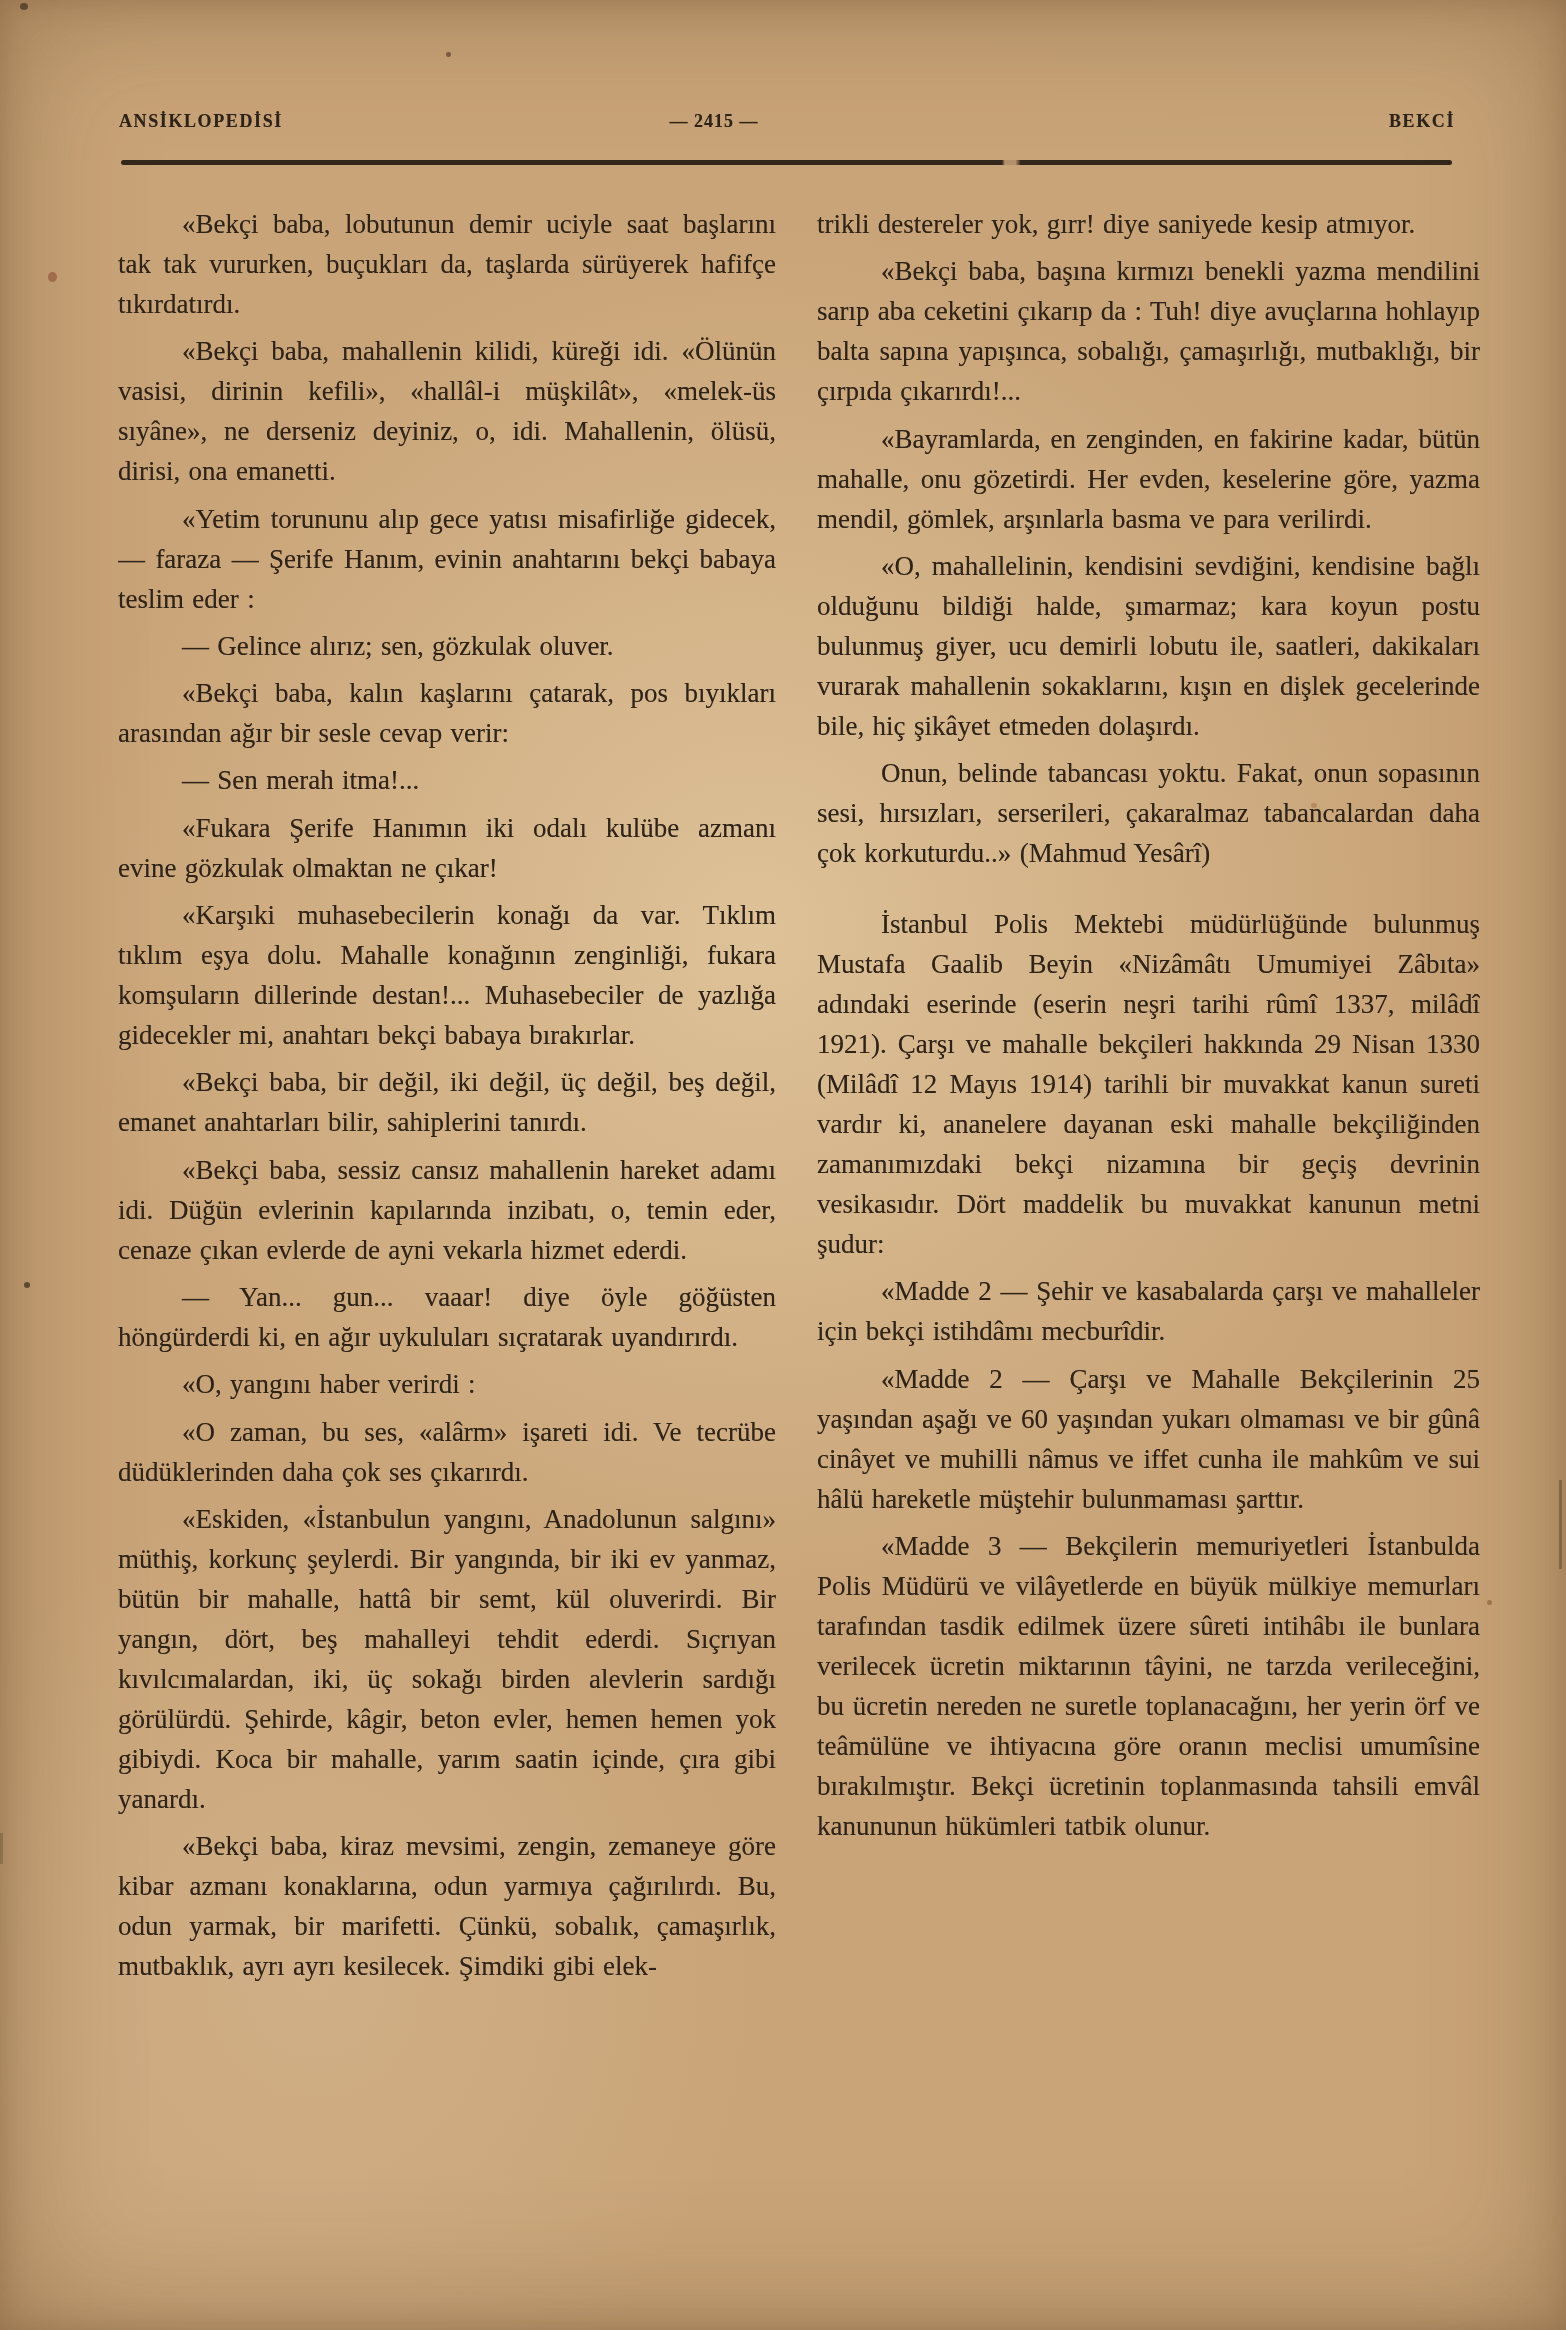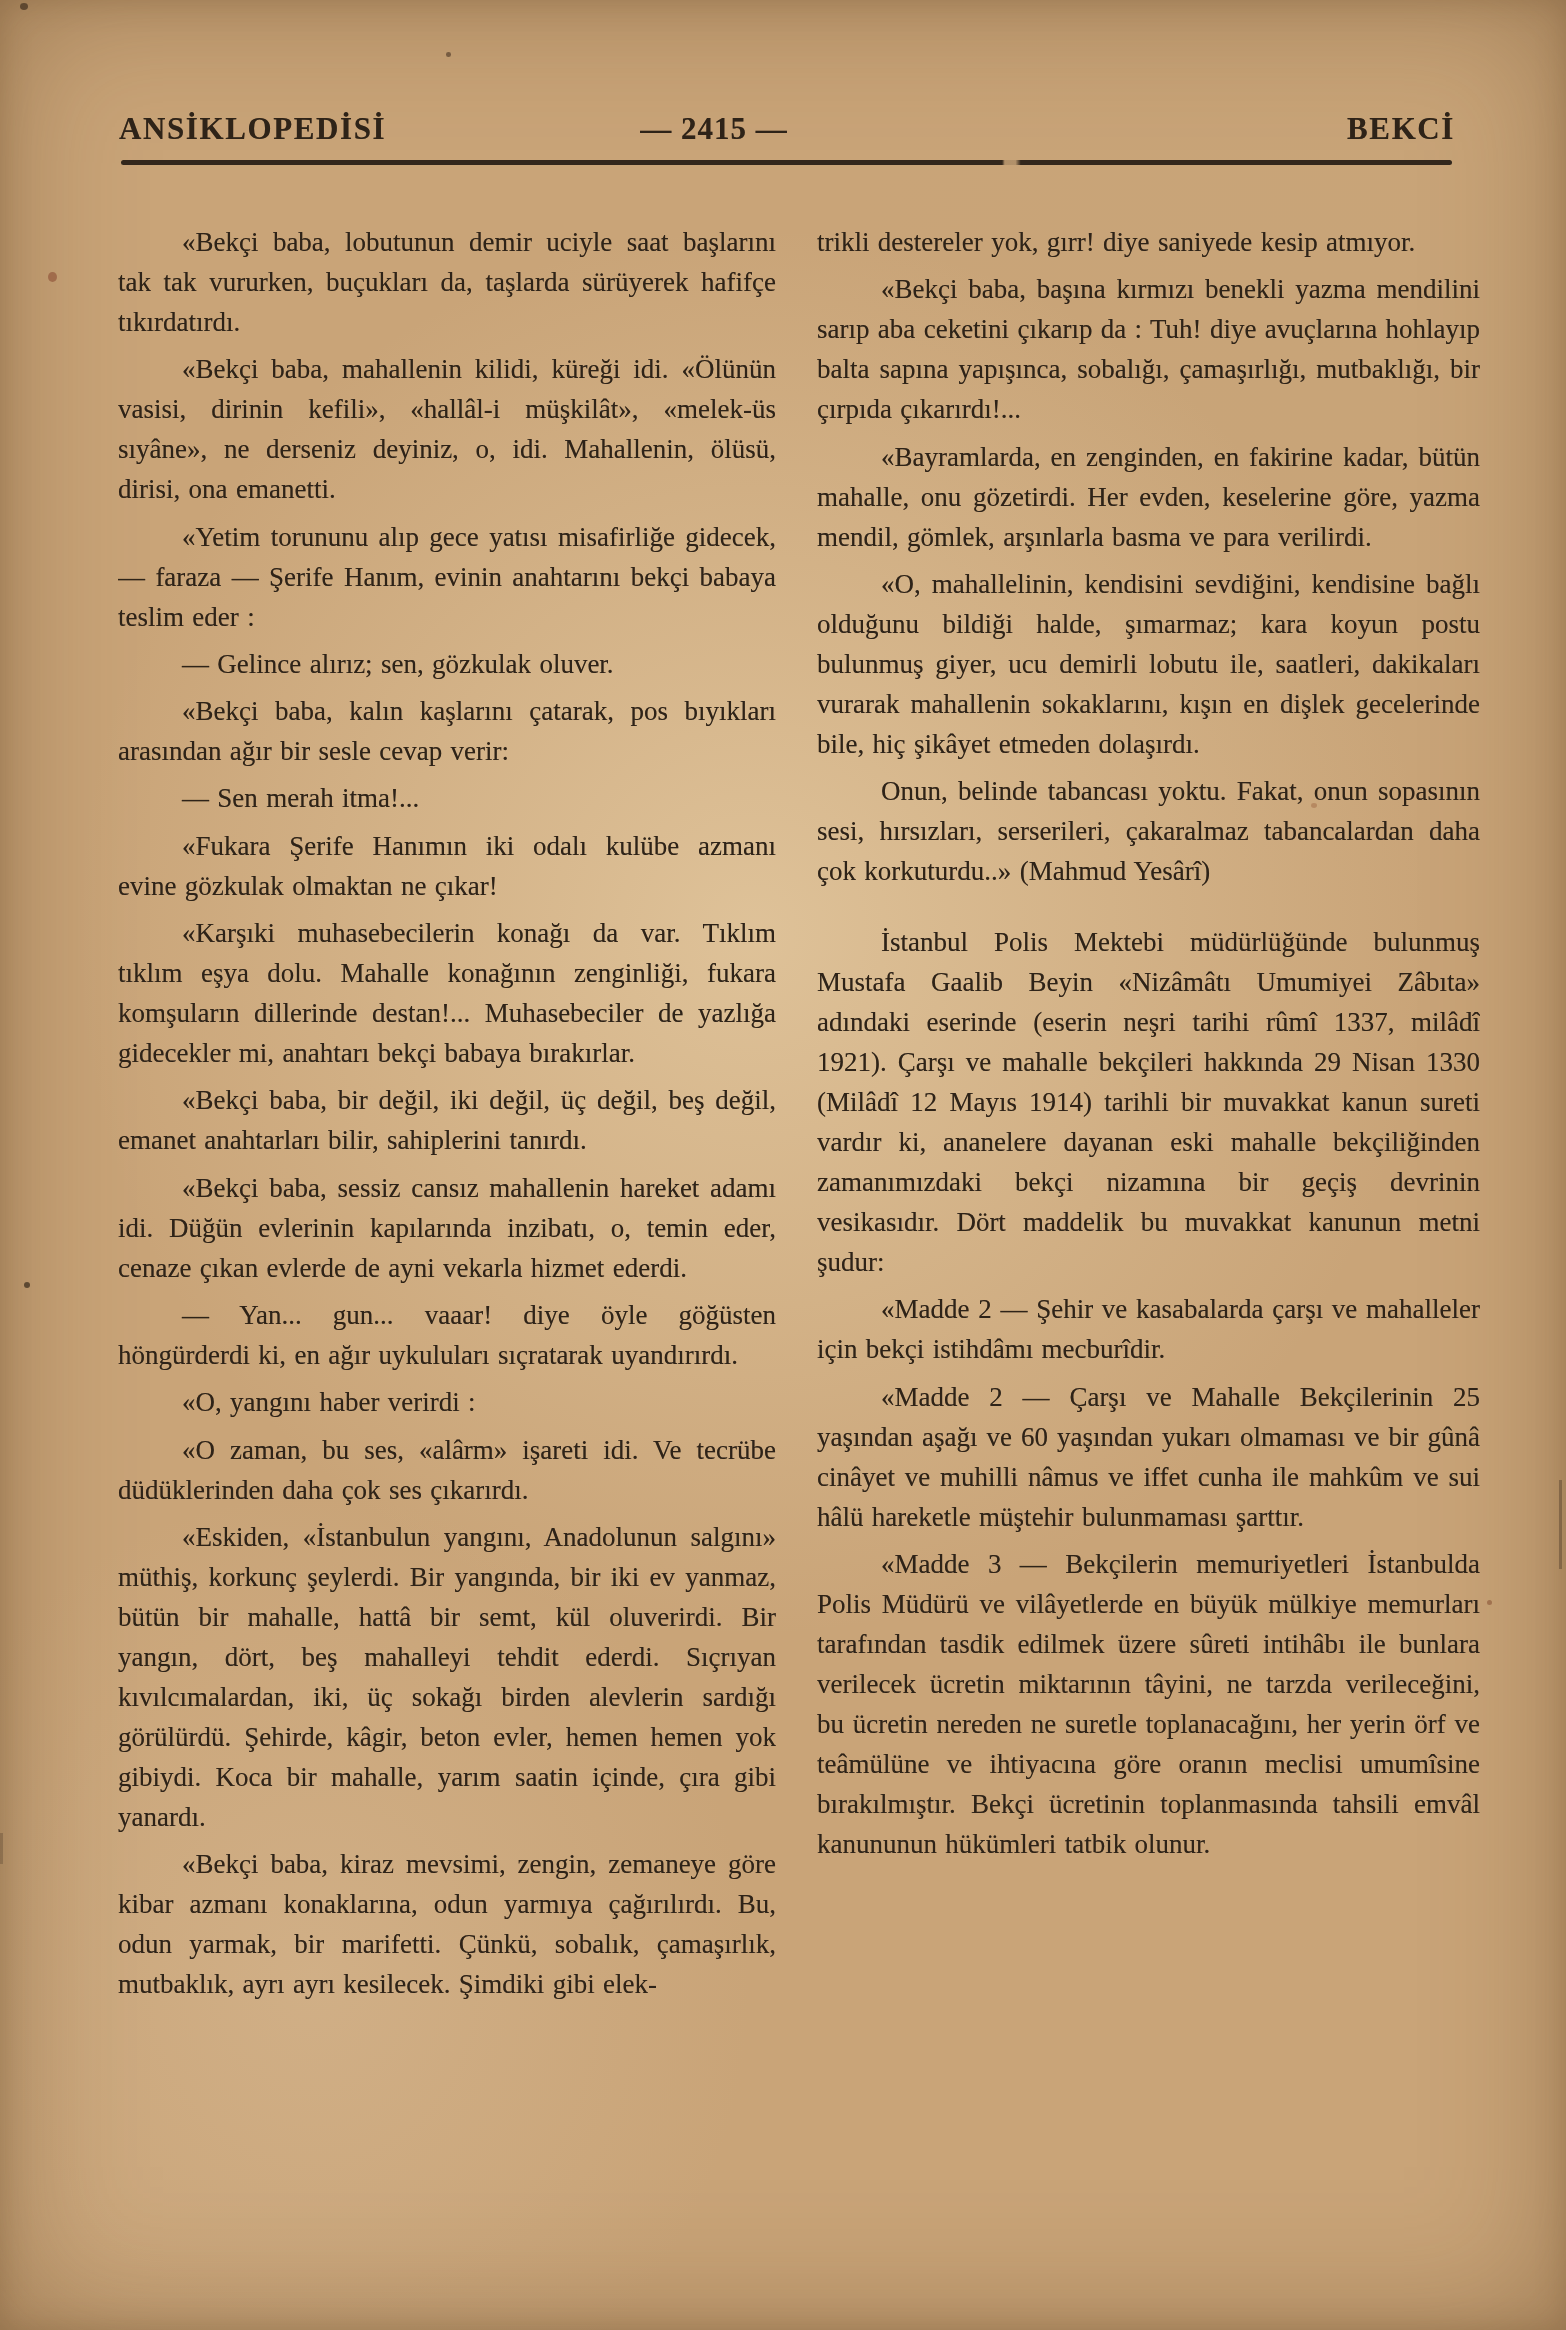--- a/index.html
+++ b/index.html
@@ -12,39 +12,38 @@
       radial-gradient(45% 35% at 85% 15%, rgba(199,164,120,.55) 0%, rgba(199,164,120,0) 70%),
       #c9a478;
     box-shadow: inset 0 0 136px rgba(92,62,32,.42), inset 0 0 31px rgba(92,62,32,.25);
     overflow:hidden;
     font-family:"Liberation Serif","DejaVu Serif",serif;
     color:#2e2318;
   }
   .header{
     position:absolute;left:119px;right:112px;top:111px;
     display:grid;grid-template-columns:1fr auto 1fr;align-items:baseline;
-    font-size:31px;font-weight:700;letter-spacing:1.6px;
+    font-size:18px;font-weight:700;letter-spacing:1.6px;
     text-shadow:0 0 0.5px rgba(46,35,25,.45);
   }
   .header .h-left{justify-self:start;}
   .header .h-center{justify-self:center;letter-spacing:1px;transform:translateX(-73px);}
   .header .h-right{justify-self:end;}
   .rule{
     position:absolute;left:121px;top:160px;width:1331px;height:4.7px;
     background:linear-gradient(to right,#33271c 0%,#33271c 66.2%,rgba(51,39,28,.15) 66.4%,rgba(51,39,28,.15) 67.2%,#33271c 67.6%,#33271c 100%);
     border-radius:2.6px;
     box-shadow:0 -5.2px 0 -3.1px rgba(51,39,28,.25);
   }
   .column{
     position:absolute;top:204px;height:1987px;overflow:hidden;
     font-size:27px;line-height:40px;
     text-align:justify;
     word-spacing:1.6px;
     text-shadow:0 0 0.5px rgba(46,35,25,.38);
-    margin-top:18px;
   }
   .col-left{left:118px;width:658px;}
   .col-right{left:817px;width:663px;}
   .para{margin:0 0 7.3px 0;text-indent:64px;}
   .para.no-indent{text-indent:0;}
   .para.gap-before{margin-top:31px;}
   .speck{position:absolute;border-radius:50%;}
   .edge-mark{position:absolute;background:rgba(40,28,18,.55);}
 </style>
 </head>

